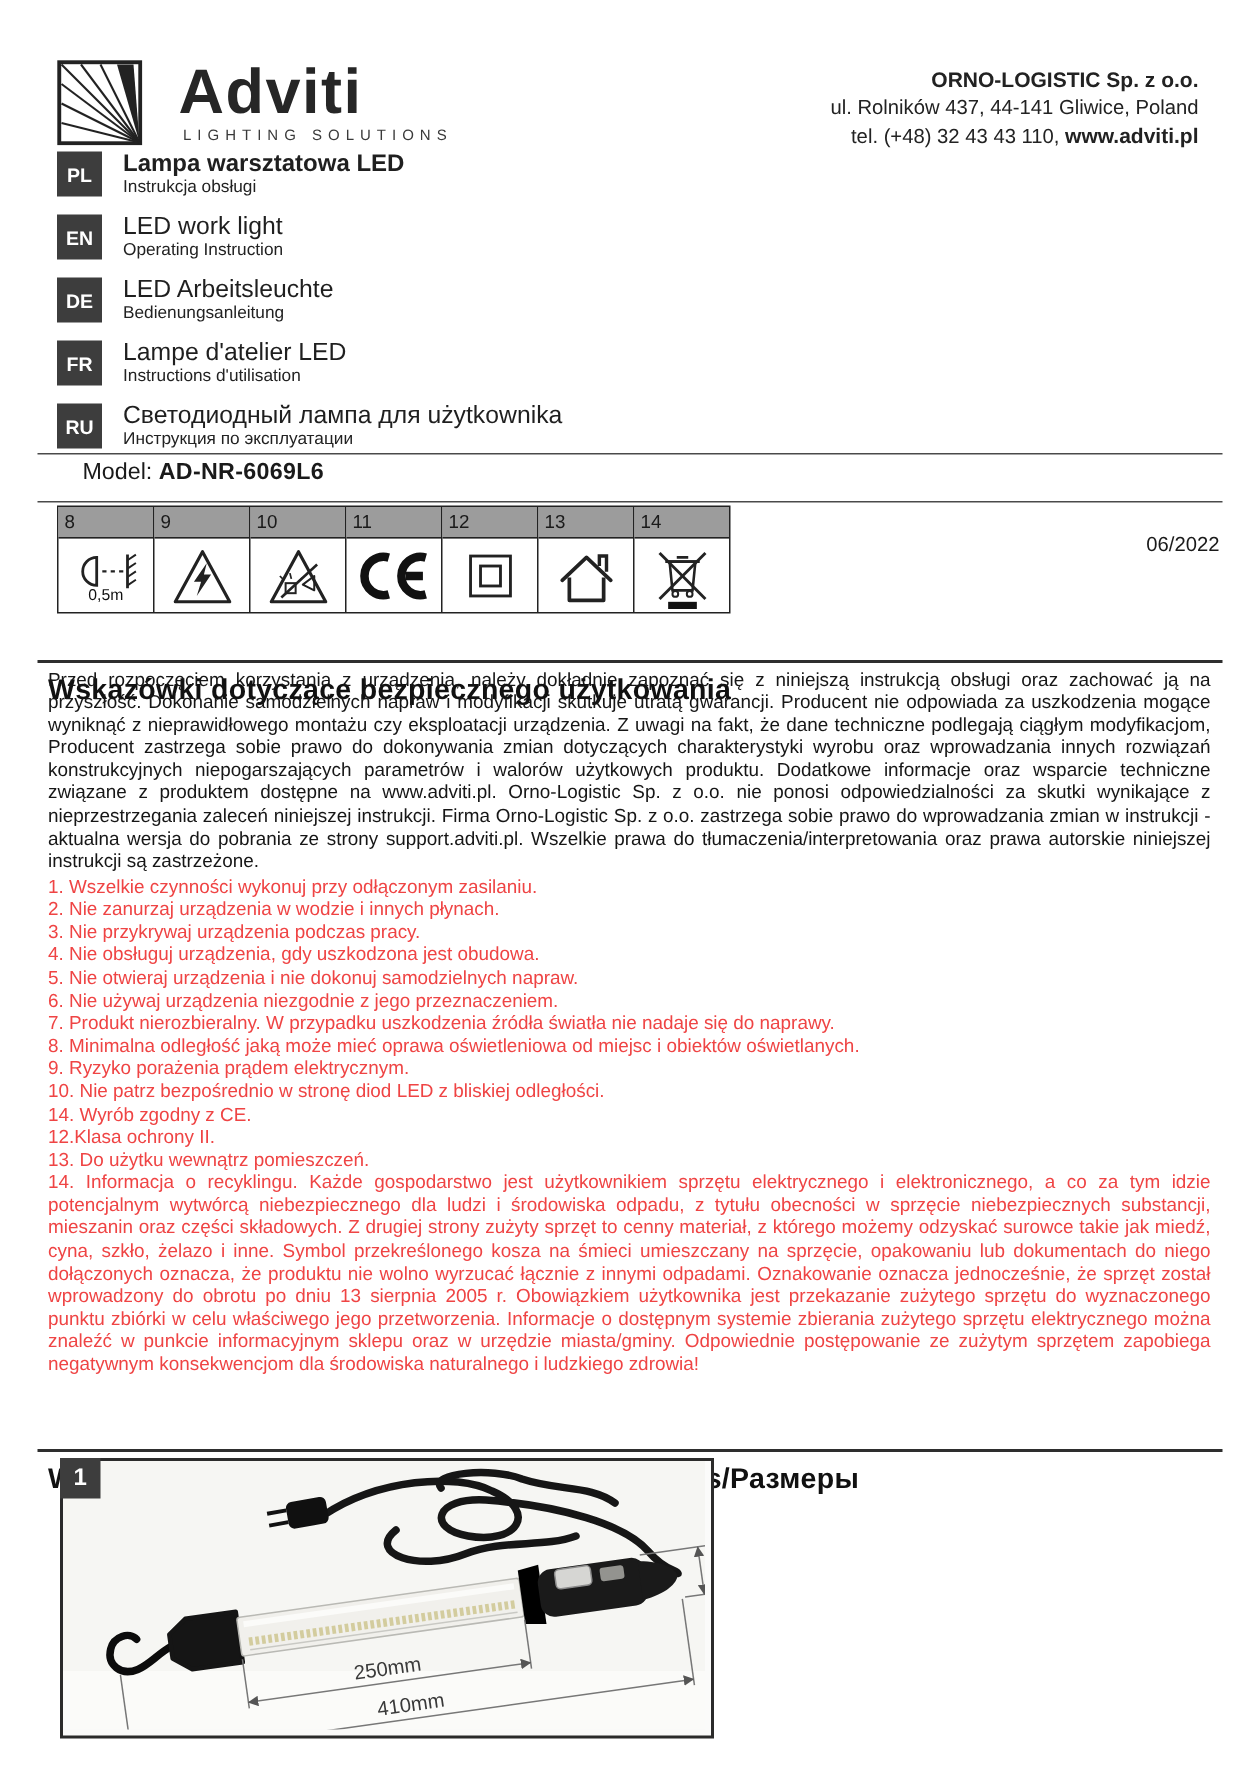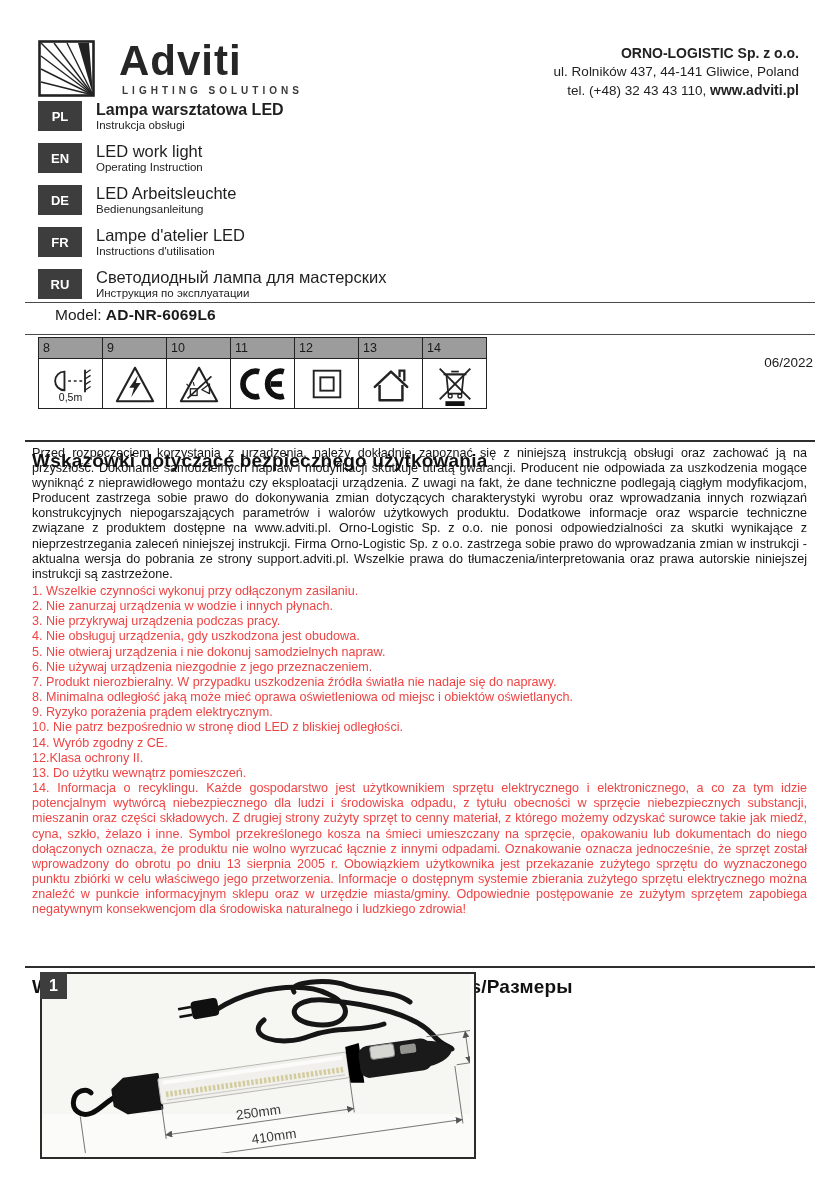--- a/index.html
+++ b/index.html
@@ -2,27 +2,27 @@
 <html><head>
 <meta charset="utf-8">
 <style>
   html,body{margin:0;padding:0;background:#fff;}
   body{width:839px;height:1191px;position:relative;font-family:"Liberation Sans",sans-serif;color:#1c1c1c;overflow:hidden;}
   .abs{position:absolute;}
   
   .logo-block{left:38px;top:40px;display:flex;align-items:flex-start;}
   .logo-text{margin-left:24px;}
   .logo-name{font-size:42px;font-weight:bold;letter-spacing:1px;color:#262626;line-height:42px;}
-  .logo-tagline{font-size:10px;letter-spacing:4px;color:#3a3a3a;margin-top:3px;margin-left:3px;font-weight:bold;}
+  .logo-tagline{font-size:10px;letter-spacing:4px;color:#3a3a3a;margin-top:3px;margin-left:3px;font-weight:normal;}
   .company{right:40px;top:44px;text-align:right;font-size:13.5px;line-height:18.5px;color:#222;}
   .company .bold{font-weight:bold;font-size:14px;}
   
   .languages{left:38px;top:101px;width:770px;}
   .lang-row{display:flex;align-items:flex-start;margin-bottom:12px;height:30px;}
-  .lang-badge{width:44px;height:30px;background:#3d3d3d;color:#fff;font-weight:bold;font-size:13px;display:flex;align-items:center;justify-content:center;margin-right:14px;flex:none;}
+  .lang-badge{width:30px;height:30px;background:#3d3d3d;color:#fff;font-weight:bold;font-size:13px;display:flex;align-items:center;justify-content:center;margin-right:14px;flex:none;}
   .lang-title{font-size:16.5px;line-height:17px;color:#1f1f1f;}
   .lang-title.b{font-weight:bold;font-size:16px;}
   .lang-sub{font-size:11.5px;line-height:14px;color:#222;}
   .hrule{left:25px;right:24px;border-top:1.6px solid #4a4a4a;height:0;}
   .model-line{left:55px;top:306px;font-size:15.5px;color:#1a1a1a;}
   .model-line b{letter-spacing:.2px;}
   
   .icon-table{left:38px;top:337px;display:flex;border:1px solid #222;background:#fff;}
   .icon-cell{width:63px;border-right:1px solid #222;}
   .icon-cell:last-child{border-right:none;}
@@ -94,21 +94,21 @@
   <div class="lang-row">
     <div class="lang-badge">FR</div>
     <div>
         <div class="lang-title">Lampe d'atelier LED</div>
     <div class="lang-sub">Instructions d'utilisation</div>
       </div>
   </div>
   <div class="lang-row">
     <div class="lang-badge">RU</div>
     <div>
-        <div class="lang-title">Светодиодный лампа для мастерских</div>
+        <div class="lang-title">Светодиодный лампа для użytkownika</div>
     <div class="lang-sub">Инструкция по эксплуатации</div>
       </div>
   </div>
 </div>
 
 <div class="abs hrule" style="top:302px"></div>
 <div class="abs model-line">
   <span>Model:</span>
   <b>AD-NR-6069L6</b>
 </div>

